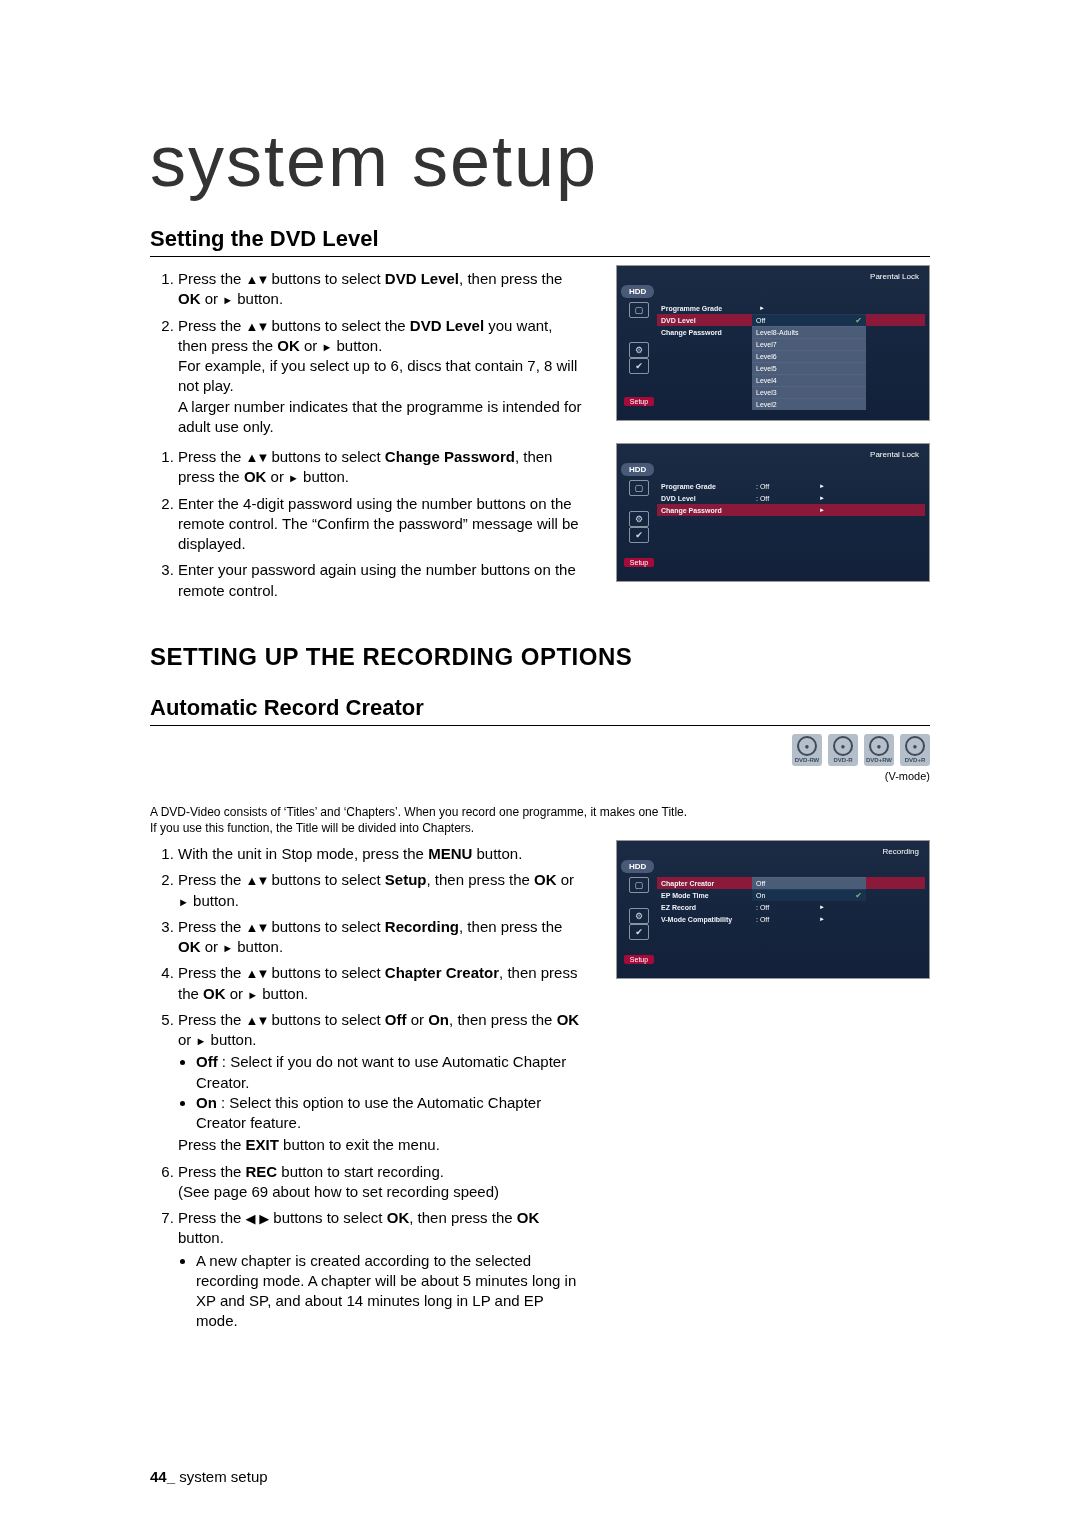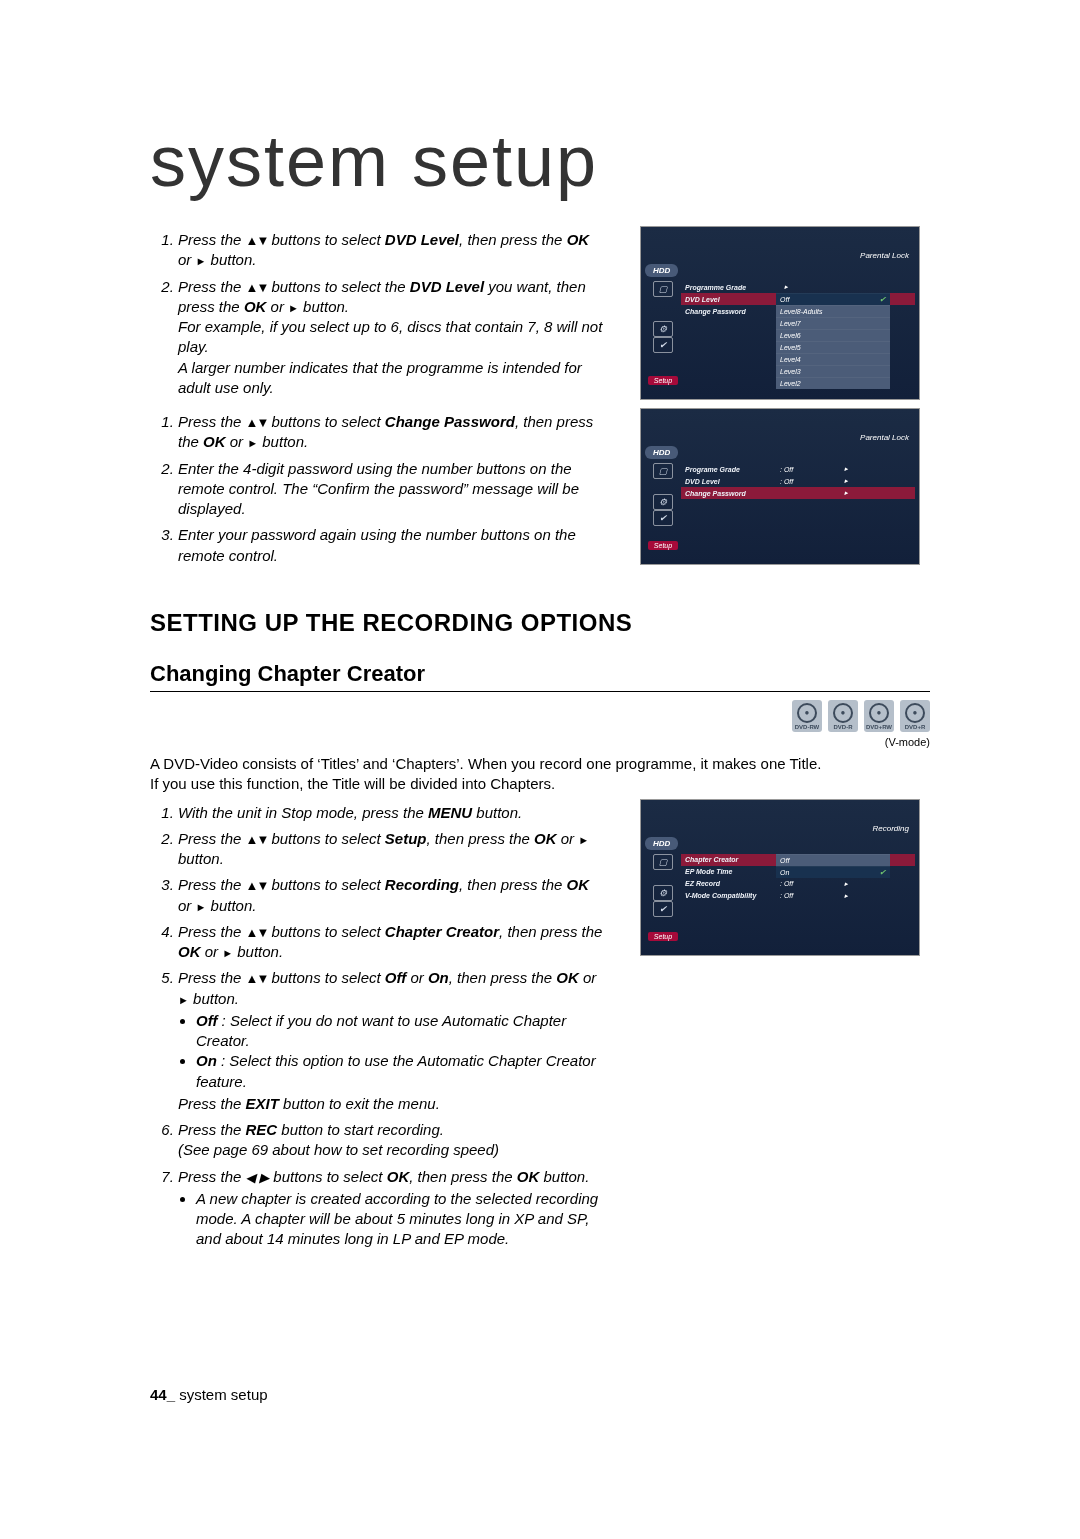--- a/index.html
+++ b/index.html
@@ -34,21 +34,20 @@
     font-size: 24px;
     font-weight: bold;
     letter-spacing: 0.5px;
     margin-top: 36px;
     margin-bottom: 12px;
   }
   .columns {
     display: flex;
     flex-direction: row;
     gap: 34px;
-    font-style: italic;
   }
   .left {
     flex: 1 1 auto;
     font-size: 15px;
     line-height: 1.35;
   }
   .right {
     flex: 0 0 290px;
     font-size: 15px;
   }
@@ -64,28 +63,28 @@
     margin: 2px 0;
     padding-left: 18px;
   }
   .bold { font-weight: bold; }
   .arrow::before { content: "▲▼"; letter-spacing:-2px; font-size:13px; }
   .arrow-lr::before { content: "◀ ▶"; font-size:13px; }
   .play::before { content: "►"; font-size:11px; }
 
   
   .shot {
-    width: 280px;
+    width: 314px;
     border: 1px solid #999;
     background: linear-gradient(#1b2b44,#12203a);
     color: #fff;
     font-size: 8px;
-    margin-bottom: 8px;
+    margin-bottom: 16px;
     box-sizing: border-box;
-    padding: 22px 4px 10px 4px;
+    padding: 4px 4px 10px 4px;
     position: relative;
   }
   .shot-header {
     text-align: right;
     padding: 2px 6px;
   }
   .shot-hdd {
     background:#485a78;
     display:inline-block;
     padding:2px 8px;
@@ -181,20 +180,21 @@
     margin-top:130px;
   }
 </style>
 </head>
 <body>
 
 <div class="page">
 
   <div class="title-big">system setup</div>
 
+  <div class="sub-heading">Setting the DVD Level</div>
   <div class="columns">
     <div class="left">
       <ol>
         <li>
           <span>Press the </span><span class="arrow"></span><span> buttons to select </span><span class="bold">DVD Level</span><span>, then press the </span><span class="bold">OK</span><span> or </span><span class="play"></span><span> button.</span>
         </li>
         <li>
           <span>Press the </span><span class="arrow"></span><span> buttons to select the </span><span class="bold">DVD Level</span><span> you want, then press the </span><span class="bold">OK</span><span> or </span><span class="play"></span><span> button.</span><br>
           <span>For example, if you select up to 6, discs that contain 7, 8 will not play.</span><br>
           <span>A larger number indicates that the programme is intended for adult use only.</span>
@@ -298,21 +298,21 @@
                 <div class="menu-arrow">▸</div>
               </div>
           </div>
         </div>
       </div>
     </div>
   </div>
 
   <div class="section-heading">SETTING UP THE RECORDING OPTIONS</div>
 
-  <div class="sub-heading">Changing Chapter Creator</div>
+  <div class="sub-heading">Automatic Record Creator</div>
 
   <div class="disc-badges">
     <div class="disc">
         <div class="ring">●</div>
         <span>DVD-RW</span>
       </div>
     <div class="disc">
         <div class="ring">●</div>
         <span>DVD-R</span>
       </div>
@@ -320,21 +320,21 @@
         <div class="ring">●</div>
         <span>DVD+RW</span>
       </div>
     <div class="disc">
         <div class="ring">●</div>
         <span>DVD+R</span>
       </div>
   </div>
   <div class="vmode">(V-mode)</div>
 
-  <div style="font-size:15px;line-height:1.35;margin-top:6px;">
+  <div style="font-size:12px;line-height:1.35;margin-top:22px;">
     <span>A DVD-Video consists of ‘Titles’ and ‘Chapters’. When you record one programme, it makes one Title.</span><br>
     <span>If you use this function, the Title will be divided into Chapters.</span>
   </div>
 
   <div class="columns" style="margin-top:4px;">
     <div class="left">
       <ol>
         <li>
           <span>With the unit in Stop mode, press the </span><span class="bold">MENU</span><span> button.</span>
         </li>

